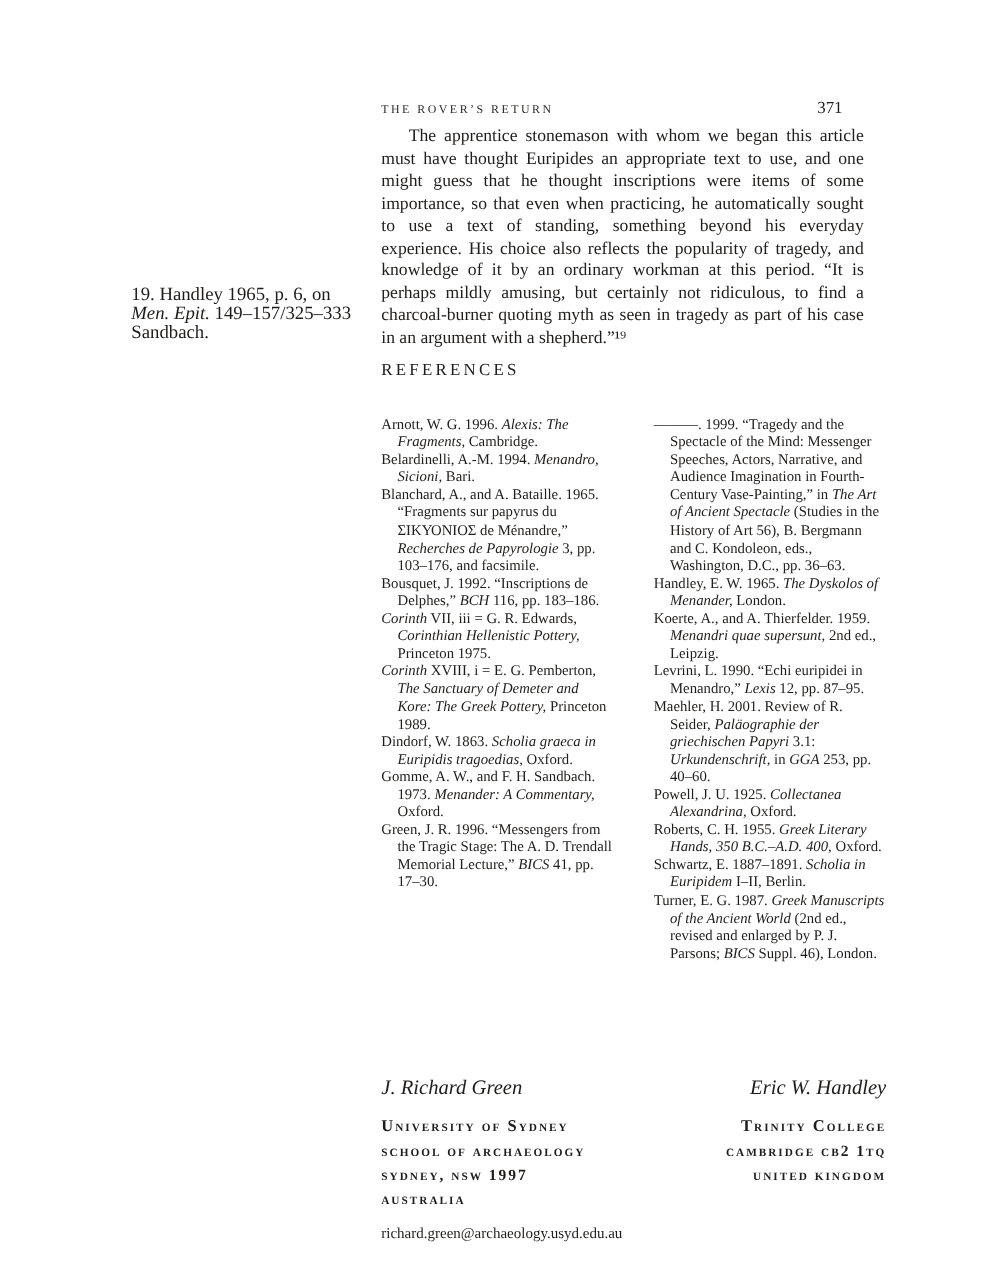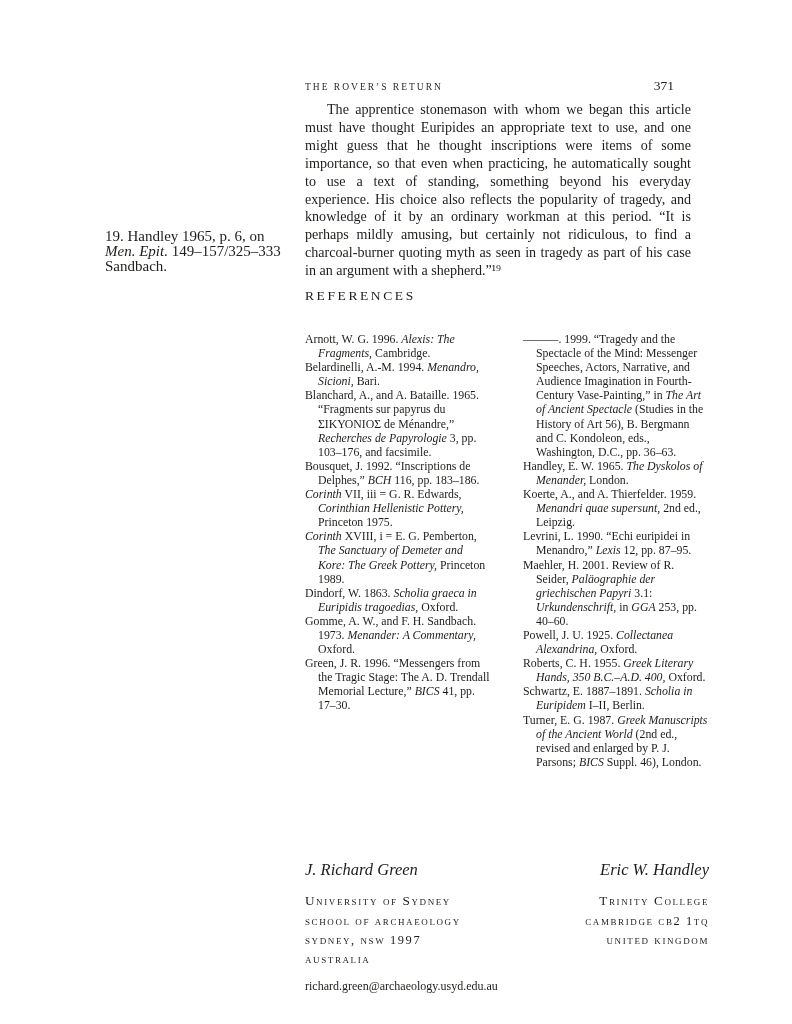--- a/index.html
+++ b/index.html
@@ -97,20 +97,21 @@
     font-style: italic;
     font-size: 16.5px;
   }
   .sig-affil {
     margin: 0 0 6px 0;
     line-height: 1.05;
     font-variant: small-caps;
     letter-spacing: 1.6px;
     font-size: 12.4px;
     white-space: nowrap;
+    font-weight: bold;
   }
   .sig-affil.first {
     font-size: 13.2px;
     margin-bottom: 7px;
   }
   .sig-email {
     margin: 13px 0 0 0;
     font-size: 12px;
     white-space: nowrap;
   }

